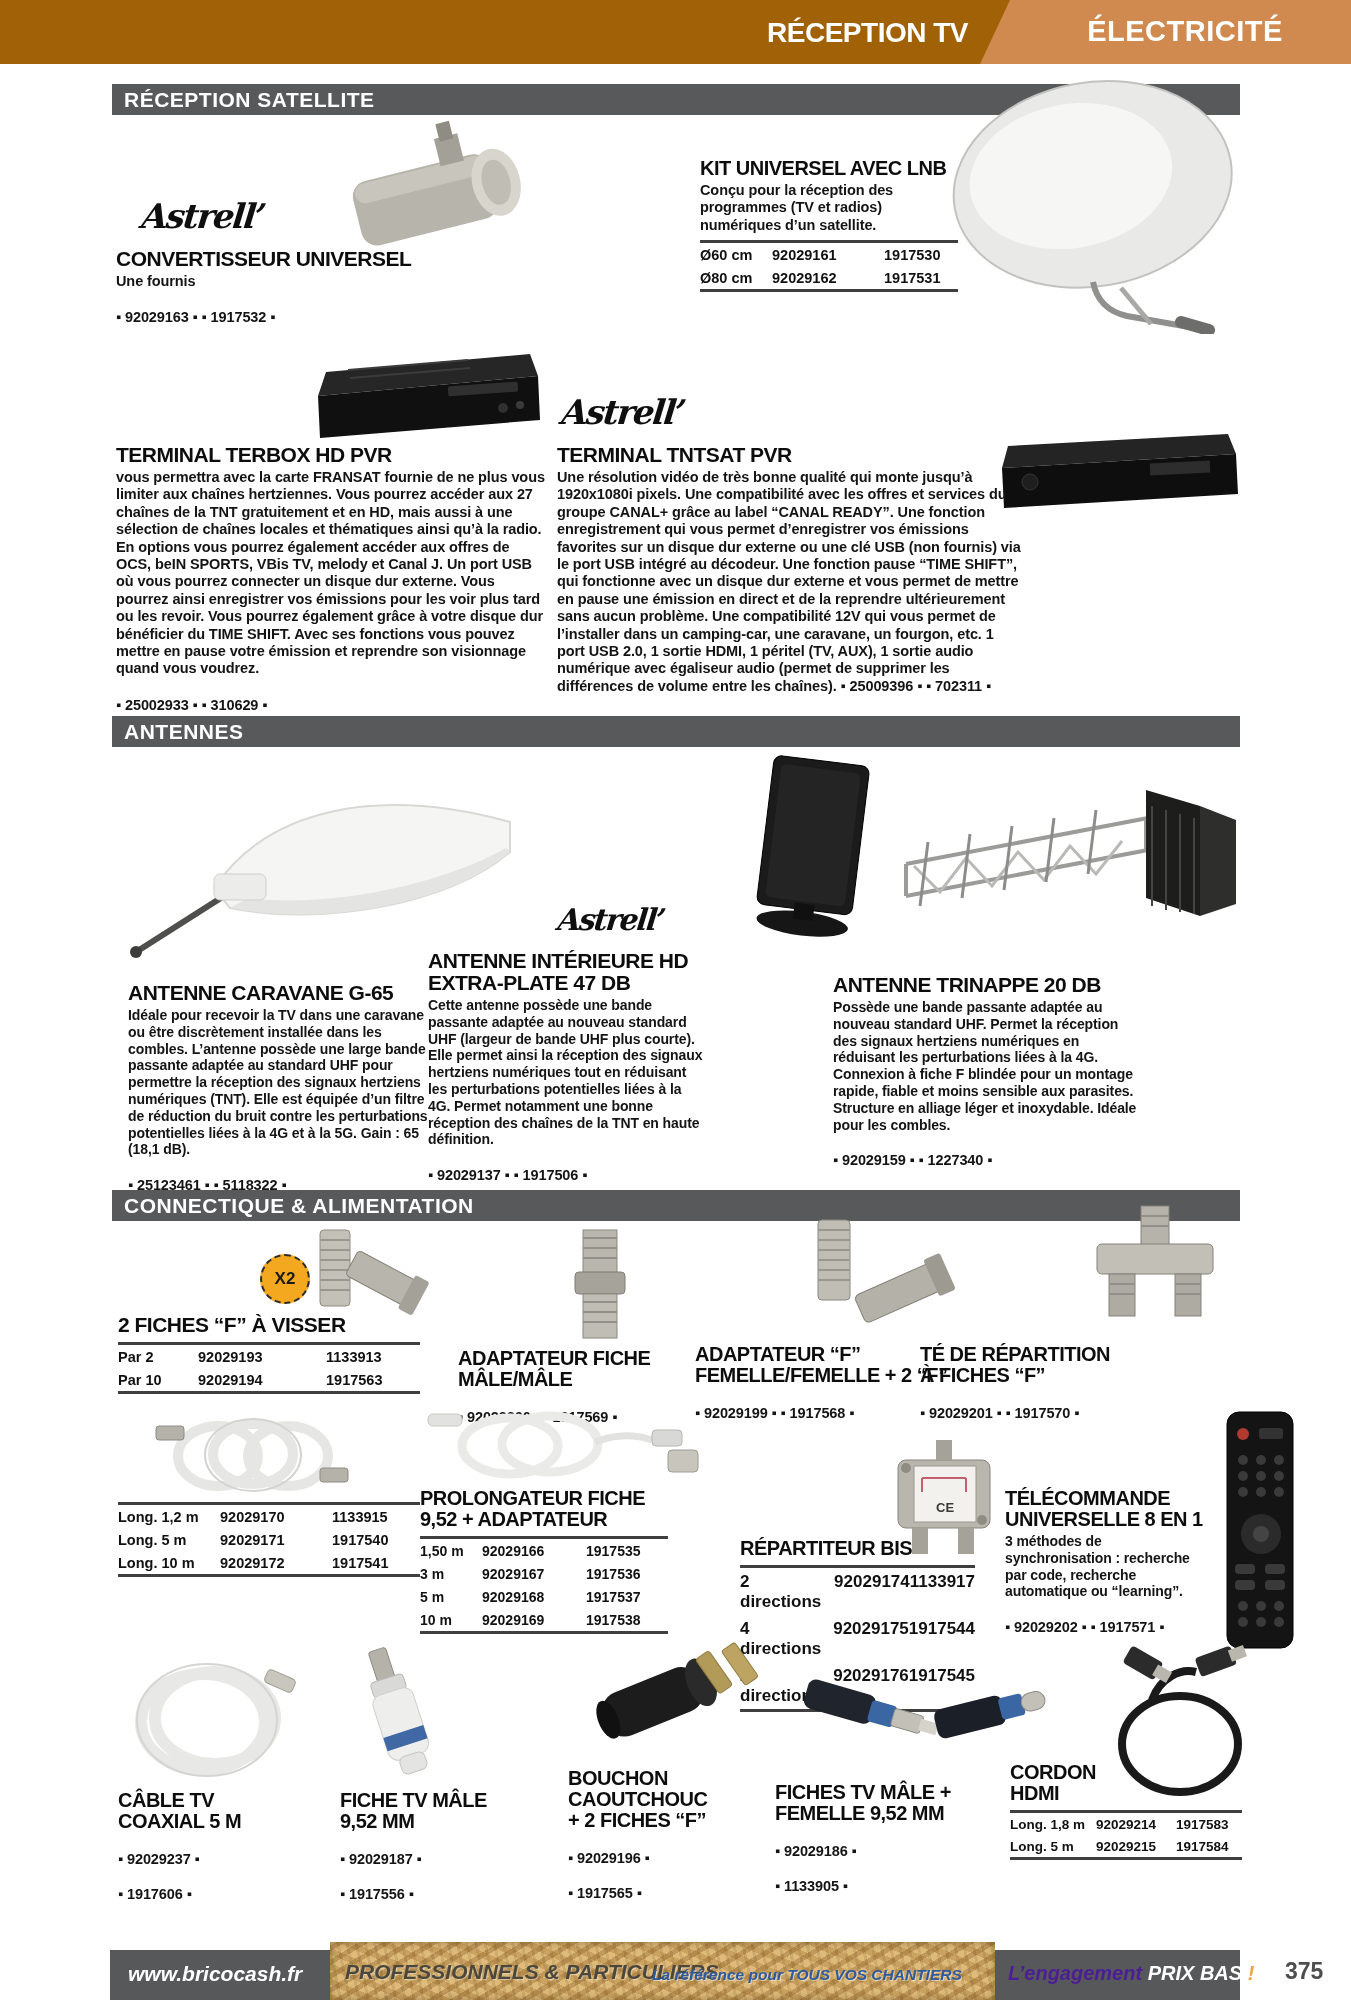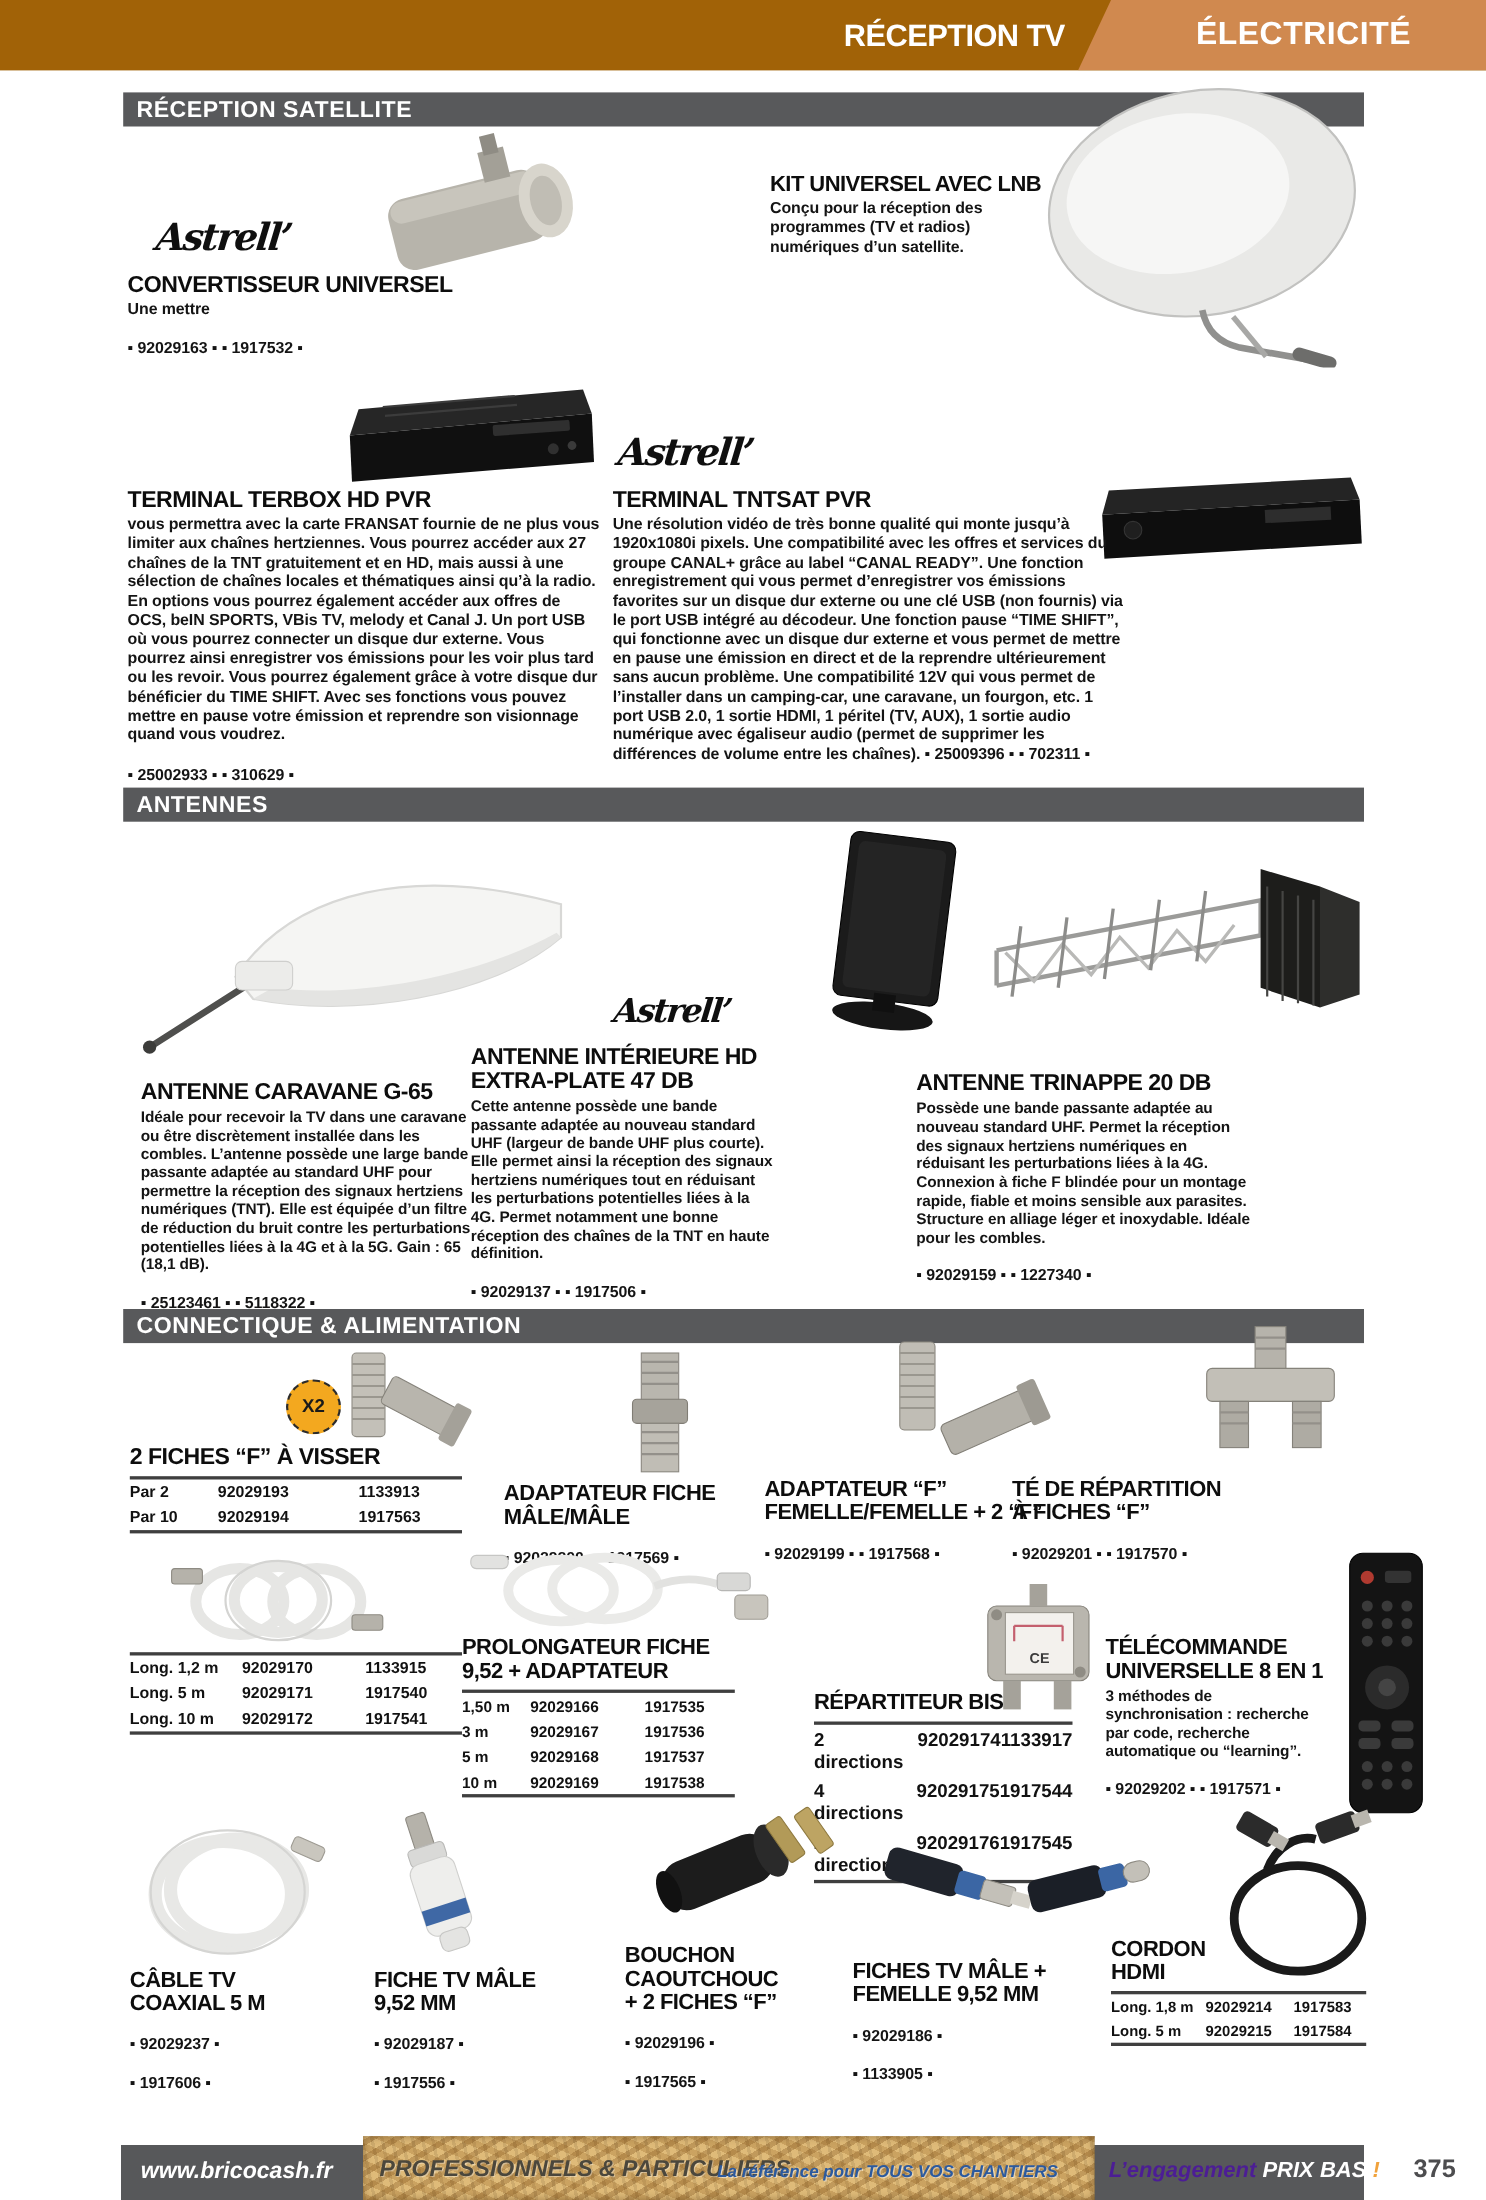--- a/index.html
+++ b/index.html
@@ -44,38 +44,50 @@
   </div>
 
   <div class="bar" style="top:84px">RÉCEPTION SATELLITE</div>
   <div class="bar" style="top:716px">ANTENNES</div>
   <div class="bar" style="top:1190px">CONNECTIQUE &amp; ALIMENTATION</div>
 
   <div class="abs astrell" style="left:142px;top:196px">Astrell’</div>
 
   <div class="abs" style="left:116px;top:248px;width:310px">
     <div class="ptitle">CONVERTISSEUR UNIVERSEL</div>
-    <div class="desc">Une mettre</div>
+    <div class="desc">Une fournis</div>
     <div class="codes">▪ 92029163 ▪ ▪ 1917532 ▪</div>
   </div>
 
   <svg class="abs" style="left:330px;top:112px" width="215" height="158" viewBox="0 0 215 158">
     <g transform="rotate(-14 107 85)">
       <rect x="25" y="52" width="140" height="66" rx="16" fill="#b7b4ab"></rect>
       <rect x="28" y="54" width="134" height="20" rx="10" fill="#c8c5bc"></rect>
       <ellipse cx="168" cy="85" rx="24" ry="34" fill="#d8d5cc"></ellipse>
       <ellipse cx="168" cy="85" rx="14" ry="23" fill="#c0bdb4"></ellipse>
       <rect x="118" y="28" width="24" height="28" fill="#a3a097"></rect>
       <rect x="123" y="14" width="14" height="18" fill="#8f8c84"></rect>
     </g>
   </svg>
 
   <div class="abs" style="left:700px;top:158px;width:258px">
     <div class="ptitle" style="font-size:20px">KIT UNIVERSEL AVEC LNB</div>
     <div class="desc" style="width:235px">Conçu pour la réception des programmes (TV et radios) numériques d’un satellite.</div>
+    <div class="ptable t-kit">
+      <div class="trow">
+        <span class="c0">Ø60 cm</span>
+        <span class="c1">92029161</span>
+        <span class="c2">1917530</span>
+      </div>
+      <div class="trow">
+        <span class="c0">Ø80 cm</span>
+        <span class="c1">92029162</span>
+        <span class="c2">1917531</span>
+      </div>
+    </div>
   </div>
 
   <svg class="abs" style="left:945px;top:76px" width="300" height="258" viewBox="0 0 300 258">
     <g transform="rotate(-10 150 110)">
       <ellipse cx="148" cy="108" rx="140" ry="102" fill="#e9e9e7" stroke="#c2c2c0" stroke-width="2"></ellipse>
       <ellipse cx="128" cy="96" rx="102" ry="72" fill="#f6f6f5"></ellipse>
     </g>
     <path d="M148 206 C 152 226, 164 236, 182 240 L 250 252" stroke="#90908e" stroke-width="6" fill="none"></path>
     <path d="M236 246 l28 8" stroke="#6d6d6b" stroke-width="12" stroke-linecap="round"></path>
     <path d="M176 212 l30 36" stroke="#a8a8a6" stroke-width="5"></path>

